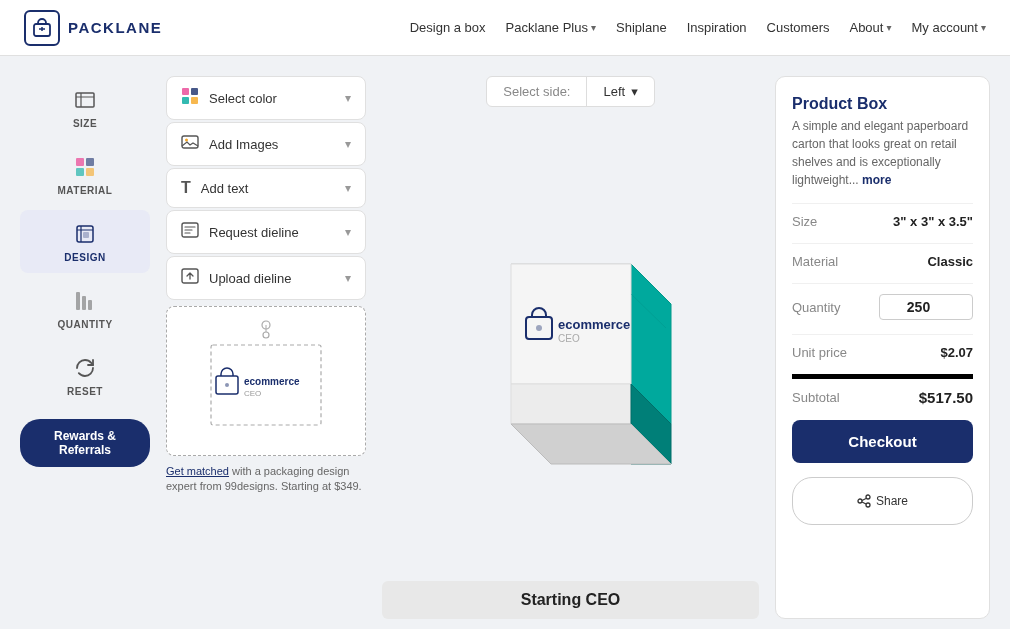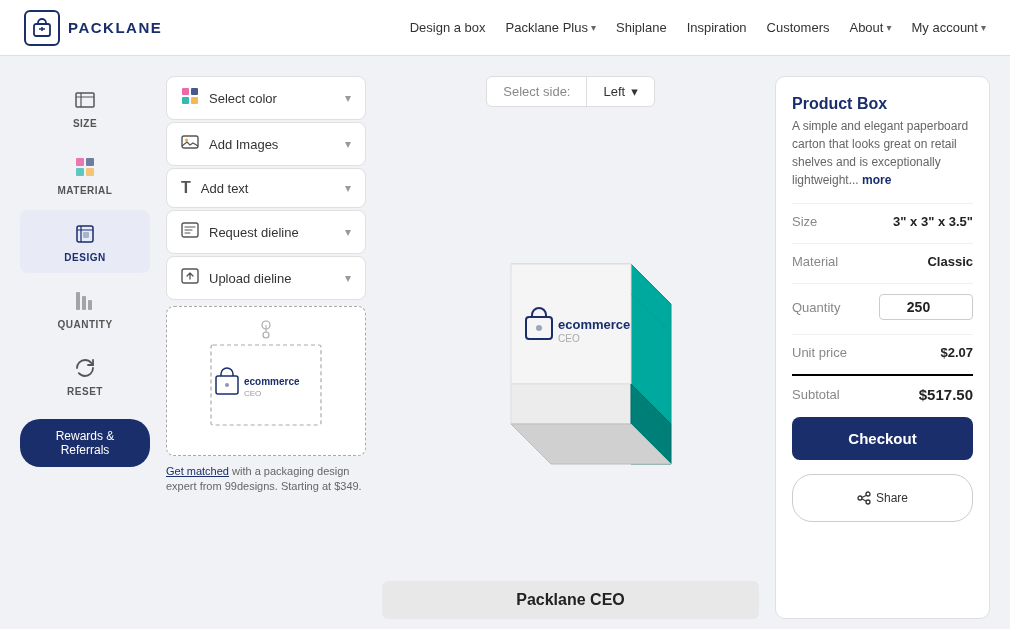--- a/index.html
+++ b/index.html
@@ -86,21 +86,21 @@
       display: flex; align-items: center; justify-content: center;
       font-size: 18px;
     }
     .rewards-btn {
       background: #1a2e6c;
       color: #fff;
       border: none;
       border-radius: 20px;
       padding: 10px 14px;
       font-size: 12px;
-      font-weight: 400;
+      font-weight: 700;
       cursor: pointer;
       margin-top: 8px;
       text-align: center;
     }
 
     
     .design-panel {
       width: 200px;
       flex-shrink: 0;
       display: flex;
@@ -259,21 +259,21 @@
       text-align: center;
       font-size: 14px;
       font-weight: 600;
       color: #222;
     }
     .subtotal-row {
       display: flex;
       justify-content: space-between;
       align-items: center;
       font-size: 13px;
-      border-top: 2px solid #000000;
+      border-top: 5px solid #000000;
       padding-top: 10px;
     }
     .subtotal-label { color: #888; font-weight: 500; }
     .subtotal-value { color: #222; font-weight: 700; font-size: 15px; }
     .checkout-btn {
       background: #1a2e6c;
       color: #fff;
       border: none;
       border-radius: 8px;
       padding: 13px;
@@ -522,21 +522,21 @@
           <circle cx="13" cy="19" r="3" fill="#1a2e6c" opacity="0.4"></circle>
 
           <text x="32" y="20" font-size="13" font-weight="700" fill="#1a2e6c" font-family="sans-serif">ecommerce</text>
           <text x="32" y="33" font-size="10" fill="#aaa" font-family="sans-serif">CEO</text>
         </g>
 
         <line x1="200" y1="90" x2="235" y2="124" stroke="#009088" stroke-width="0.8" opacity="0.5"></line>
       </svg>
     </div>
 
-    <div class="product-name-bar">Packlane CEO</div>
+    <div class="product-name-bar">Starting CEO</div>
   </div>
 
   <div class="right-panel">
     <div>
       <div class="product-title">Product Box</div>
       <p class="product-desc">
         <span>A simple and elegant paperboard carton that looks great on retail shelves and is exceptionally lightweight...</span>
         <span class="more-link">more</span>
       </p>
     </div>

